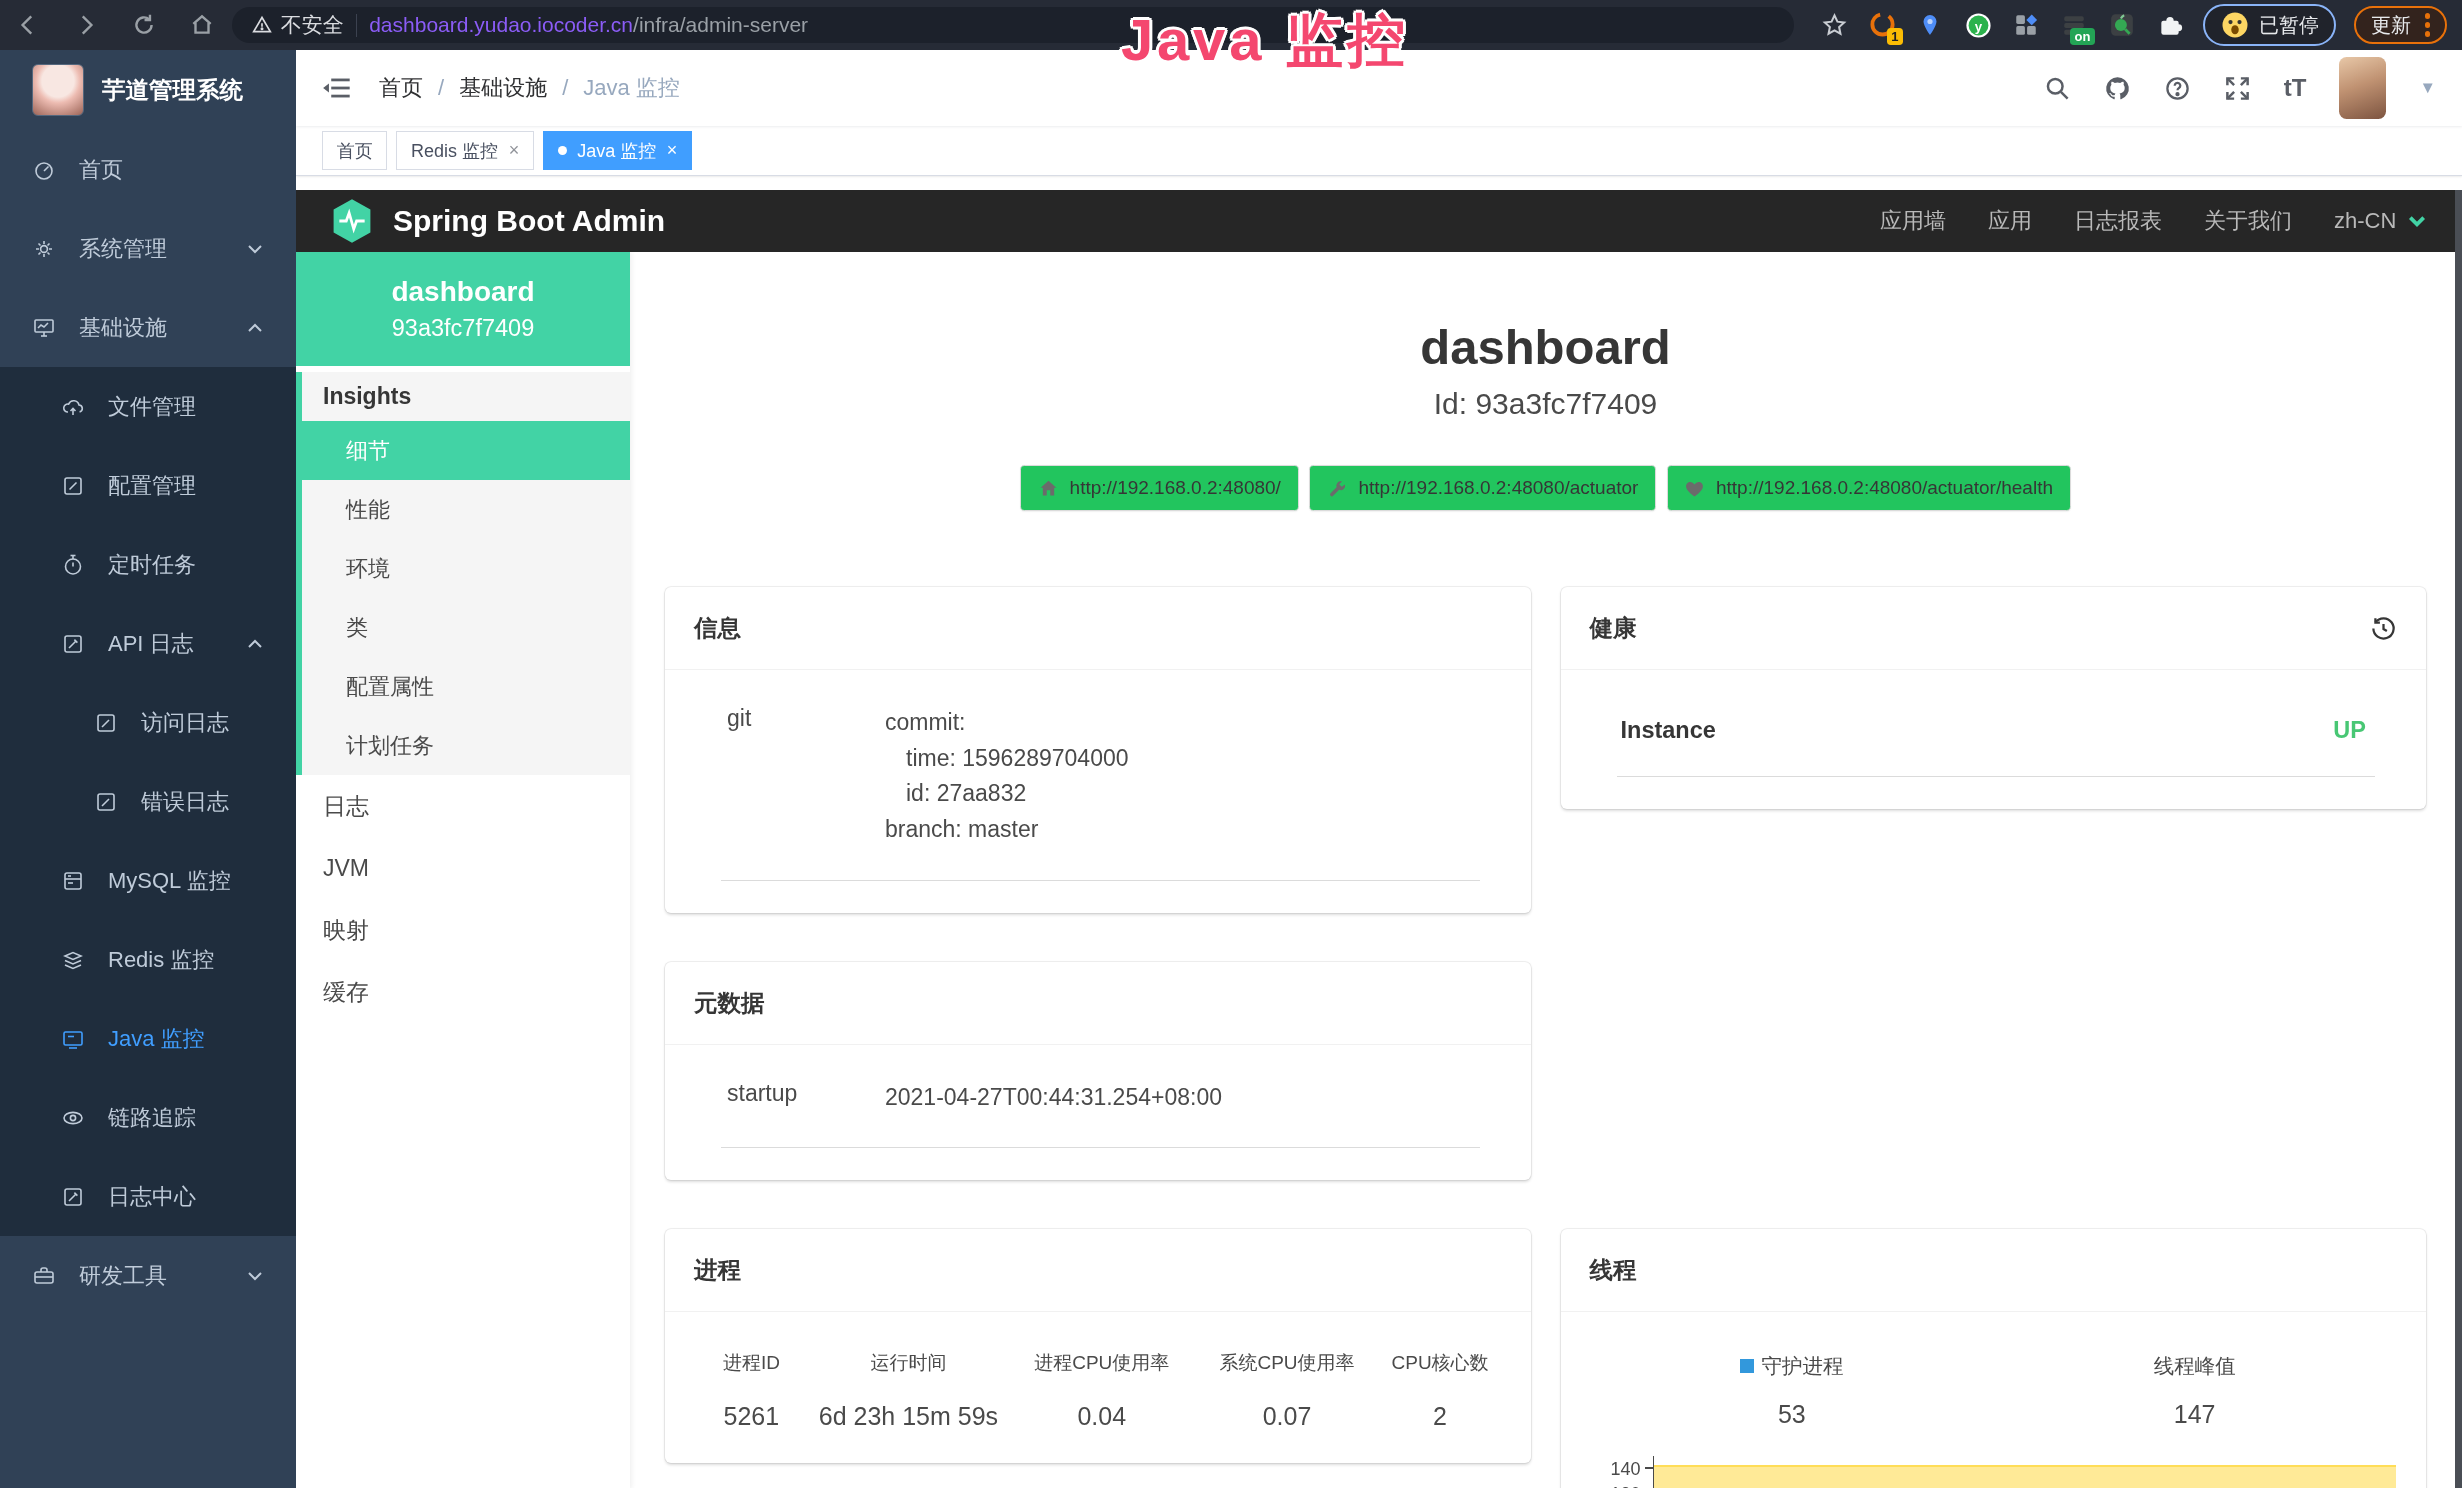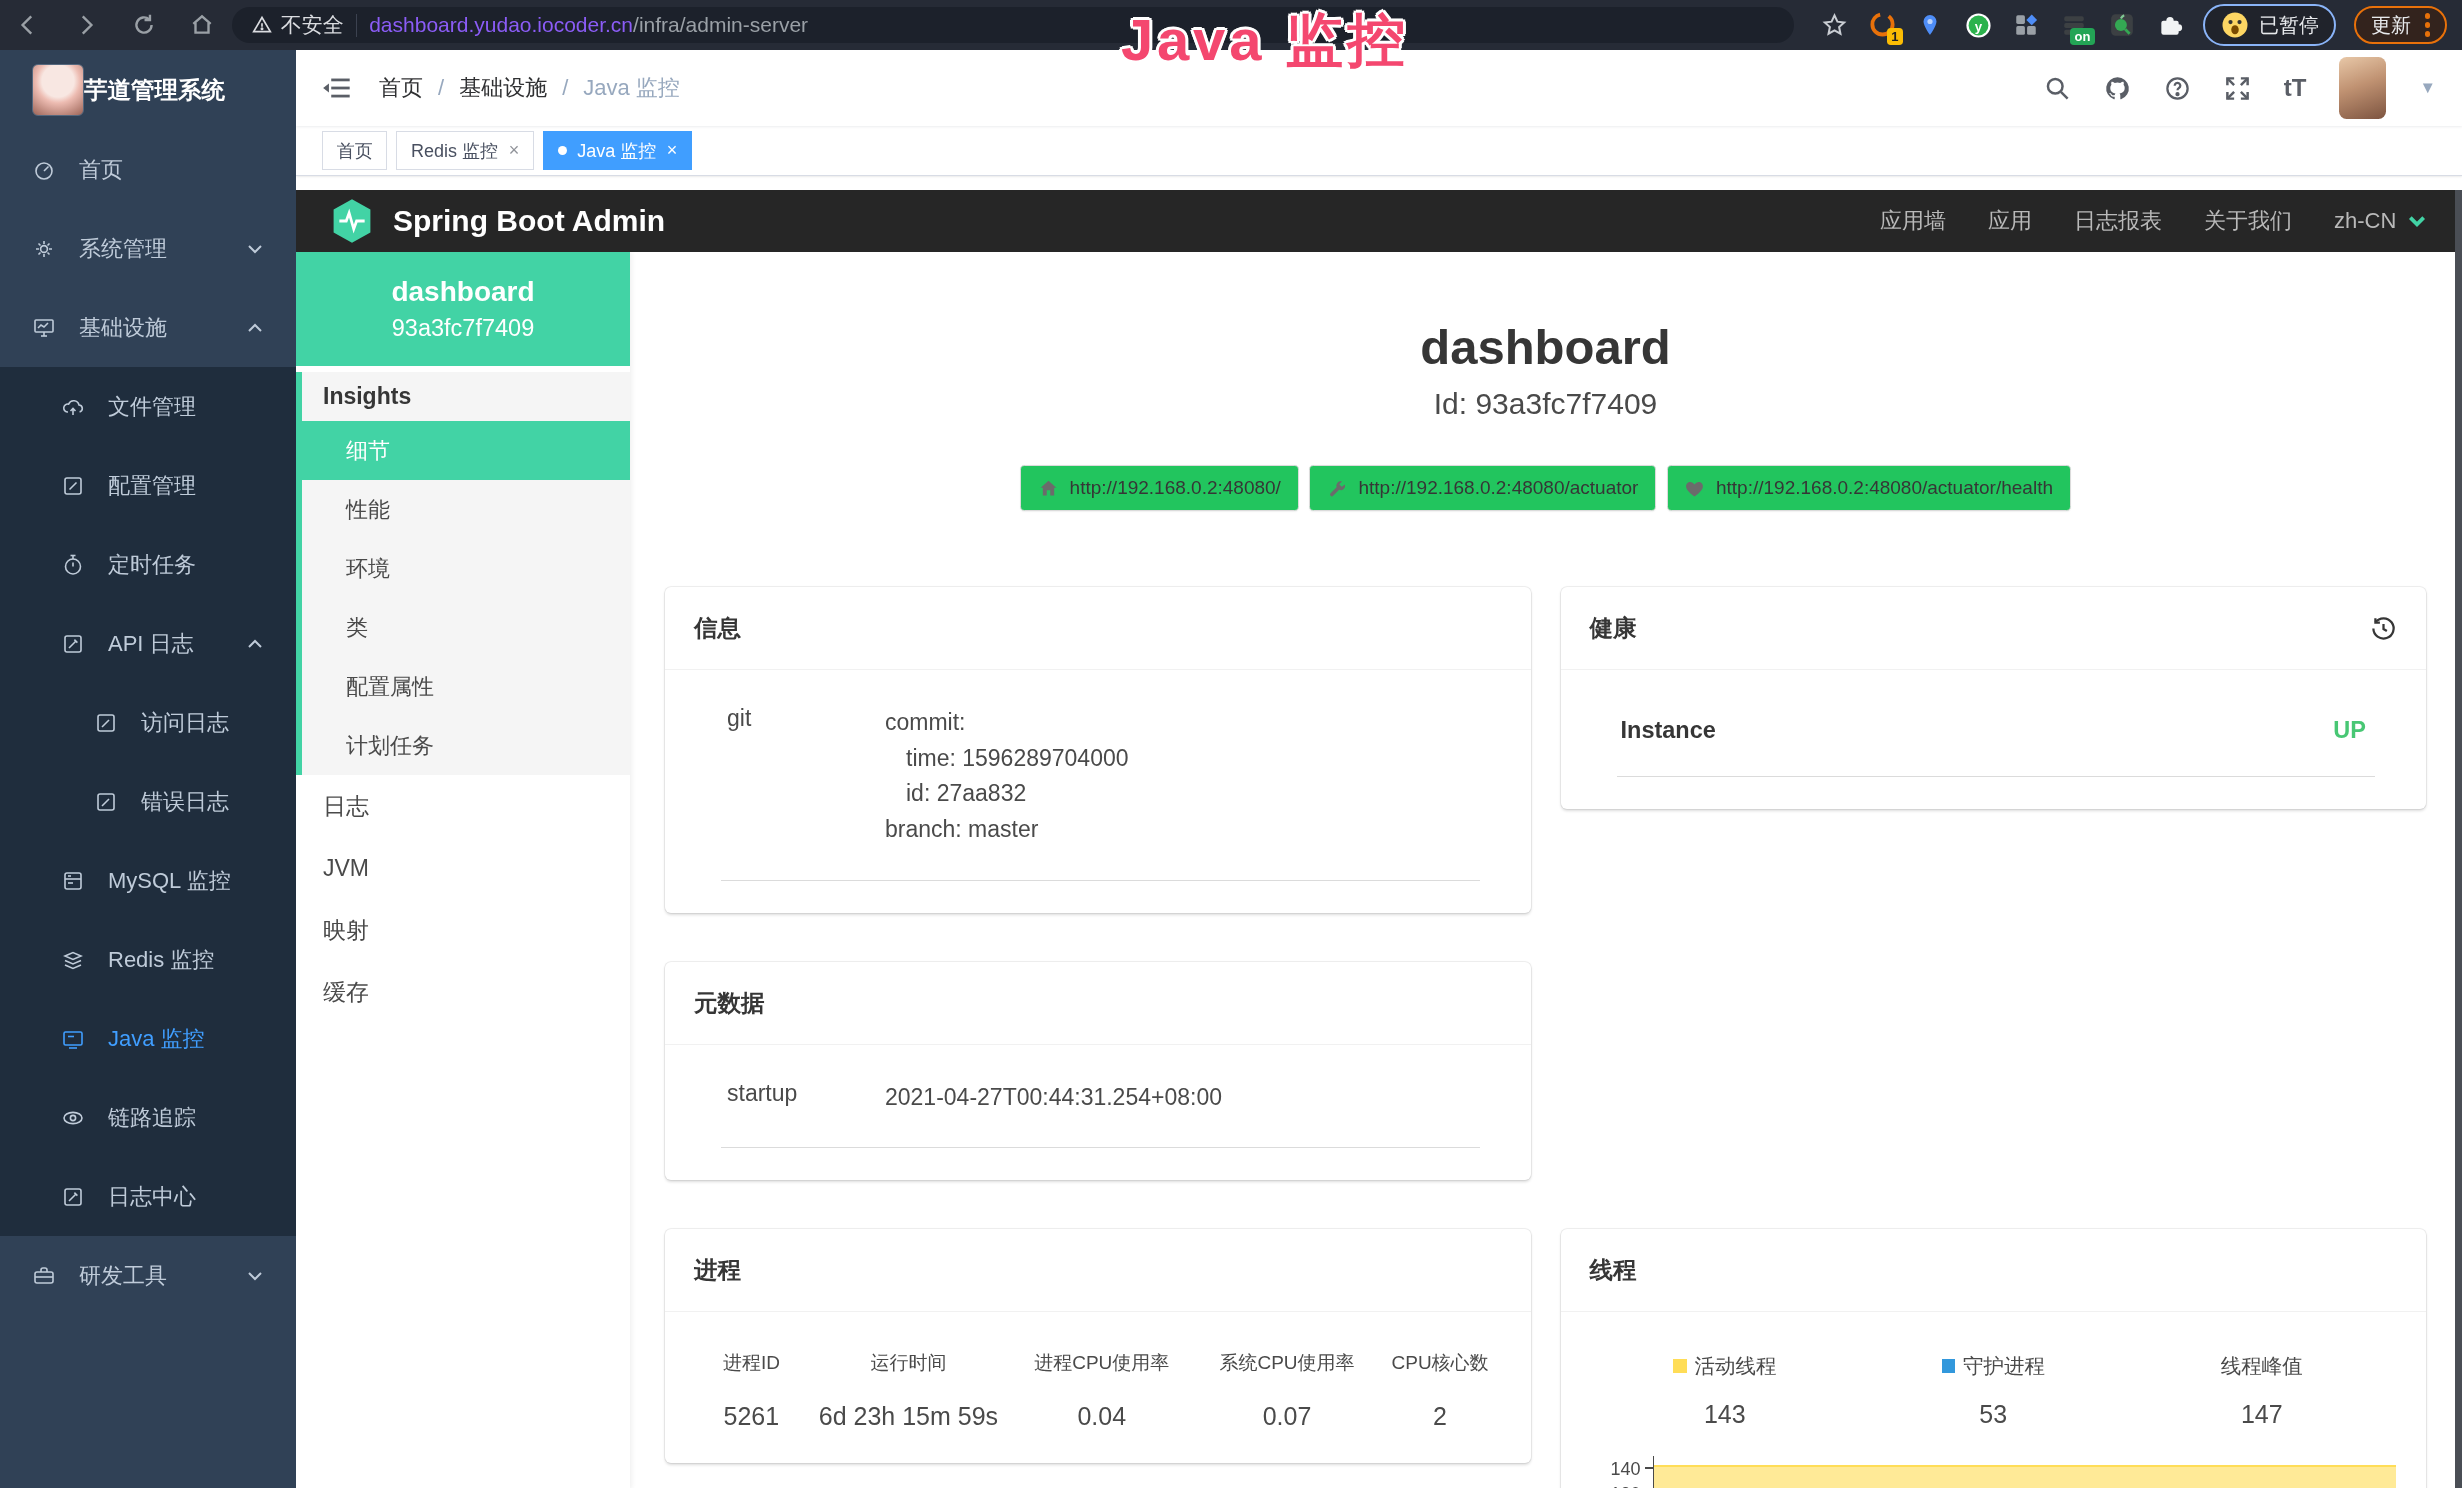--- a/index.html
+++ b/index.html
@@ -29,21 +29,21 @@
   .vdots i { width:5.3px; height:5.3px; border-radius:50%; background:#e8710a; }
 
   
   .annotation { position:absolute; left:1121px; top:1.5px; z-index:99; font-size:58px; font-weight:bold;
     color:#f4476f; letter-spacing:3.8px;
     text-shadow:-2.3px -2.3px 0 #fff,2.3px -2.3px 0 #fff,-2.3px 2.3px 0 #fff,2.3px 2.3px 0 #fff,0 -3px 0 #fff,0 3px 0 #fff,-3px 0 0 #fff,3px 0 0 #fff; }
 
   
   .sidebar { position:absolute; left:0; top:50px; width:296px; bottom:0; background:#304156;
     color:#bfcbd9; font-size:22px; z-index:10; }
-  .logo { height:80px; display:flex; align-items:center; padding:8px 32px; }
+  .logo { height:80px; display:flex; align-items:center; gap:18px; padding:8px 32px; }
   .logo-img { width:52px; height:52px; border-radius:6px; flex:0 0 auto;
     background:radial-gradient(circle at 50% 32%, #f8e7e2 0 38%, #edbcb2 52%, #9c6457 100%);
     border:0.8px solid #55687e; }
   .logo-title { color:#fff; font-weight:bold; font-size:23.5px; white-space:nowrap; }
   .m-item { height:79px; display:flex; align-items:center; gap:23px; padding:0 32px; cursor:pointer; }
   .m-item svg { width:24px; height:24px; stroke:currentColor; fill:none; stroke-width:1.6; flex:0 0 auto; }
   .m-item .lbl { white-space:nowrap; }
   .m-item .chev { margin-left:auto; } .m-item .chev svg { width:18px; height:18px; stroke-width:2; }
   .submenu { background:#1f2d3d; }
   .submenu .m-item { padding-left:61px; }
@@ -627,27 +627,20 @@
       </div>
     </div>
     <div class="card">
       <div class="card-head">
           <span class="card-title">线程</span>
         </div>
       <div class="card-body">
         <div class="legend">
           <div class="lg">
             <div class="lg-top">
-                <span class="sq" style="background:#ffdd57"></span>
-                <span>活动线程</span>
-              </div>
-            <div class="lg-val">143</div>
-          </div>
-          <div class="lg">
-            <div class="lg-top">
                 <span class="sq" style="background:#3298dc"></span>
                 <span>守护进程</span>
               </div>
             <div class="lg-val">53</div>
           </div>
           <div class="lg">
             <div class="lg-top">
                 <span>线程峰值</span>
               </div>
             <div class="lg-val">147</div>

